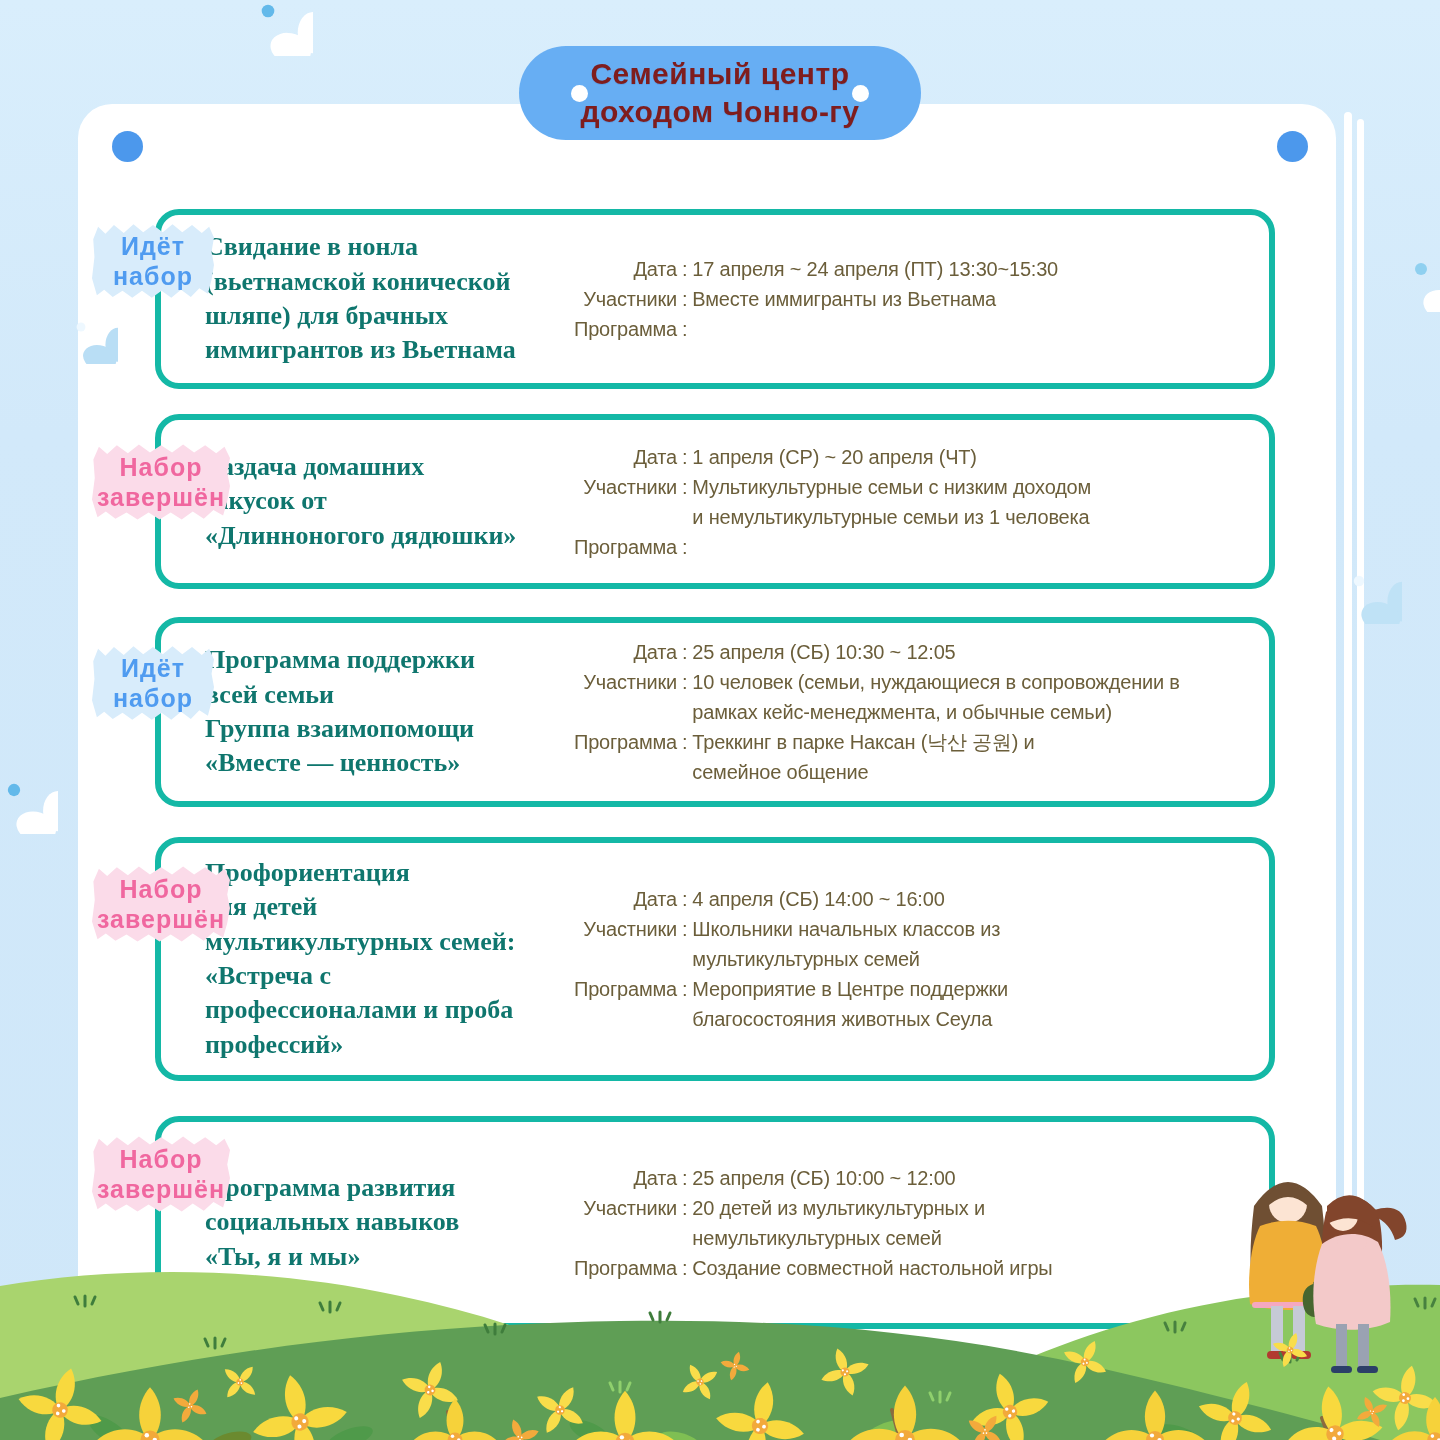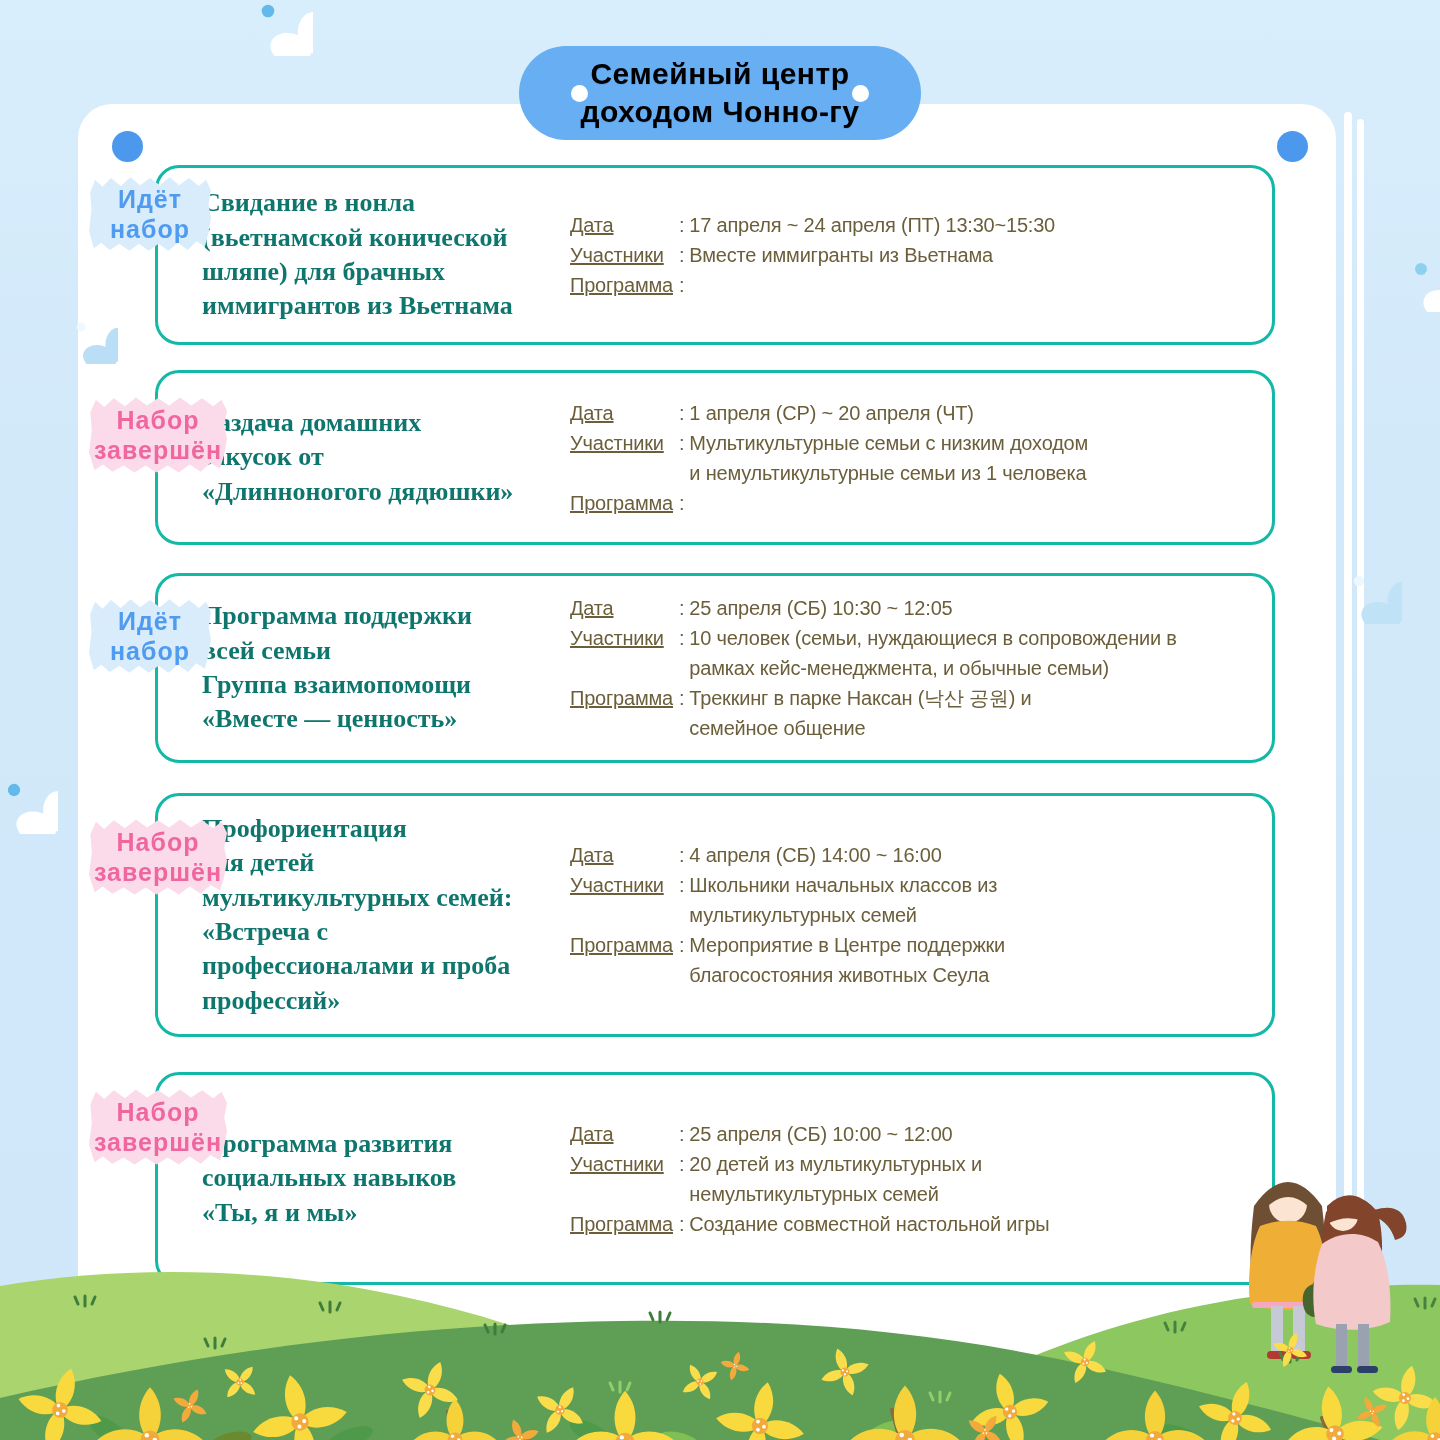--- a/index.html
+++ b/index.html
@@ -17,41 +17,41 @@
   .strip-1{left:1344px;top:112px;width:8px;height:1328px;}
   .strip-2{left:1357px;top:119px;width:7px;height:1321px;}
   .corner-dot{position:absolute;width:31px;height:31px;border-radius:50%;background:#4c98ec;top:131px;}
   .corner-dot-left{left:112px;}
   .corner-dot-right{left:1277px;}
 
   
   .pill{position:absolute;top:46px;left:50%;transform:translateX(-50%);
     width:402px;height:94px;background:#67aef3;border-radius:48px;
     display:flex;align-items:center;justify-content:center;}
-  .pill-text{color:#000000;font-weight:bold;font-size:30px;line-height:1.26;
+  .pill-text{color:#7f1d1d;font-weight:bold;font-size:30px;line-height:1.26;
     text-align:center;letter-spacing:.5px;text-shadow:0 1px 0 rgba(60,120,200,.25);}
   .pill-dot{position:absolute;top:50%;margin-top:-8px;width:17px;height:17px;border-radius:50%;background:#ffffff;}
   .pill-dot-left{left:52px;}
   .pill-dot-right{right:52px;}
 
   
   .card{position:absolute;left:155px;width:1120px;background:#ffffff;
-    border:3px solid #14b8a6;border-radius:24px;box-sizing:border-box;
-    display:flex;align-items:center;}
+    border:6px solid #14b8a6;border-radius:24px;box-sizing:border-box;
+    display:flex;align-items:center;margin-top:44px;}
   .card-1{top:165px;height:180px;}
   .card-2{top:370px;height:175px;}
   .card-3{top:573px;height:190px;}
   .card-4{top:793px;height:244px;}
   .card-5{top:1072px;height:213px;}
   .card-title{width:356px;margin:0 0 0 44px;
     font-size:26px;font-weight:bold;line-height:1.32;color:#0f766e;white-space:pre-line;font-family:Liberation Serif, serif;}
   .card-details{flex:1;padding:0 14px 0 12px;font-size:20px;line-height:1.5;
     color:#6b5e3a;letter-spacing:-.2px;}
   .detail-row{display:flex;}
-  .detail-label{width:104px;text-align:left;flex-shrink:0;text-decoration:underline;}
+  .detail-label{width:104px;text-align:right;flex-shrink:0;}
   .detail-sep{padding:0 5px;}
   .detail-value{white-space:pre-line;}
 
   
   .badge{position:absolute;left:-69px;z-index:3;display:flex;align-items:center;justify-content:center;
     font-weight:bold;font-size:25px;line-height:1.22;letter-spacing:1px;text-align:center;
     clip-path:polygon(1% 22%,5% 6%,11% 15%,18% 4%,26% 14%,34% 3%,42% 13%,50% 4%,58% 13%,66% 3%,74% 13%,82% 4%,90% 14%,96% 6%,100% 20%,98% 38%,100% 55%,98% 74%,95% 92%,88% 85%,81% 96%,73% 87%,65% 97%,57% 88%,49% 97%,41% 88%,33% 97%,25% 88%,17% 96%,10% 87%,4% 94%,0% 72%,2% 45%);}
   .badge span{white-space:pre-line;}
   .badge--open{background:#d8ecfb;color:#4f9bf0;}
   .badge--closed{background:#fbdbe9;color:#f0679f;}

